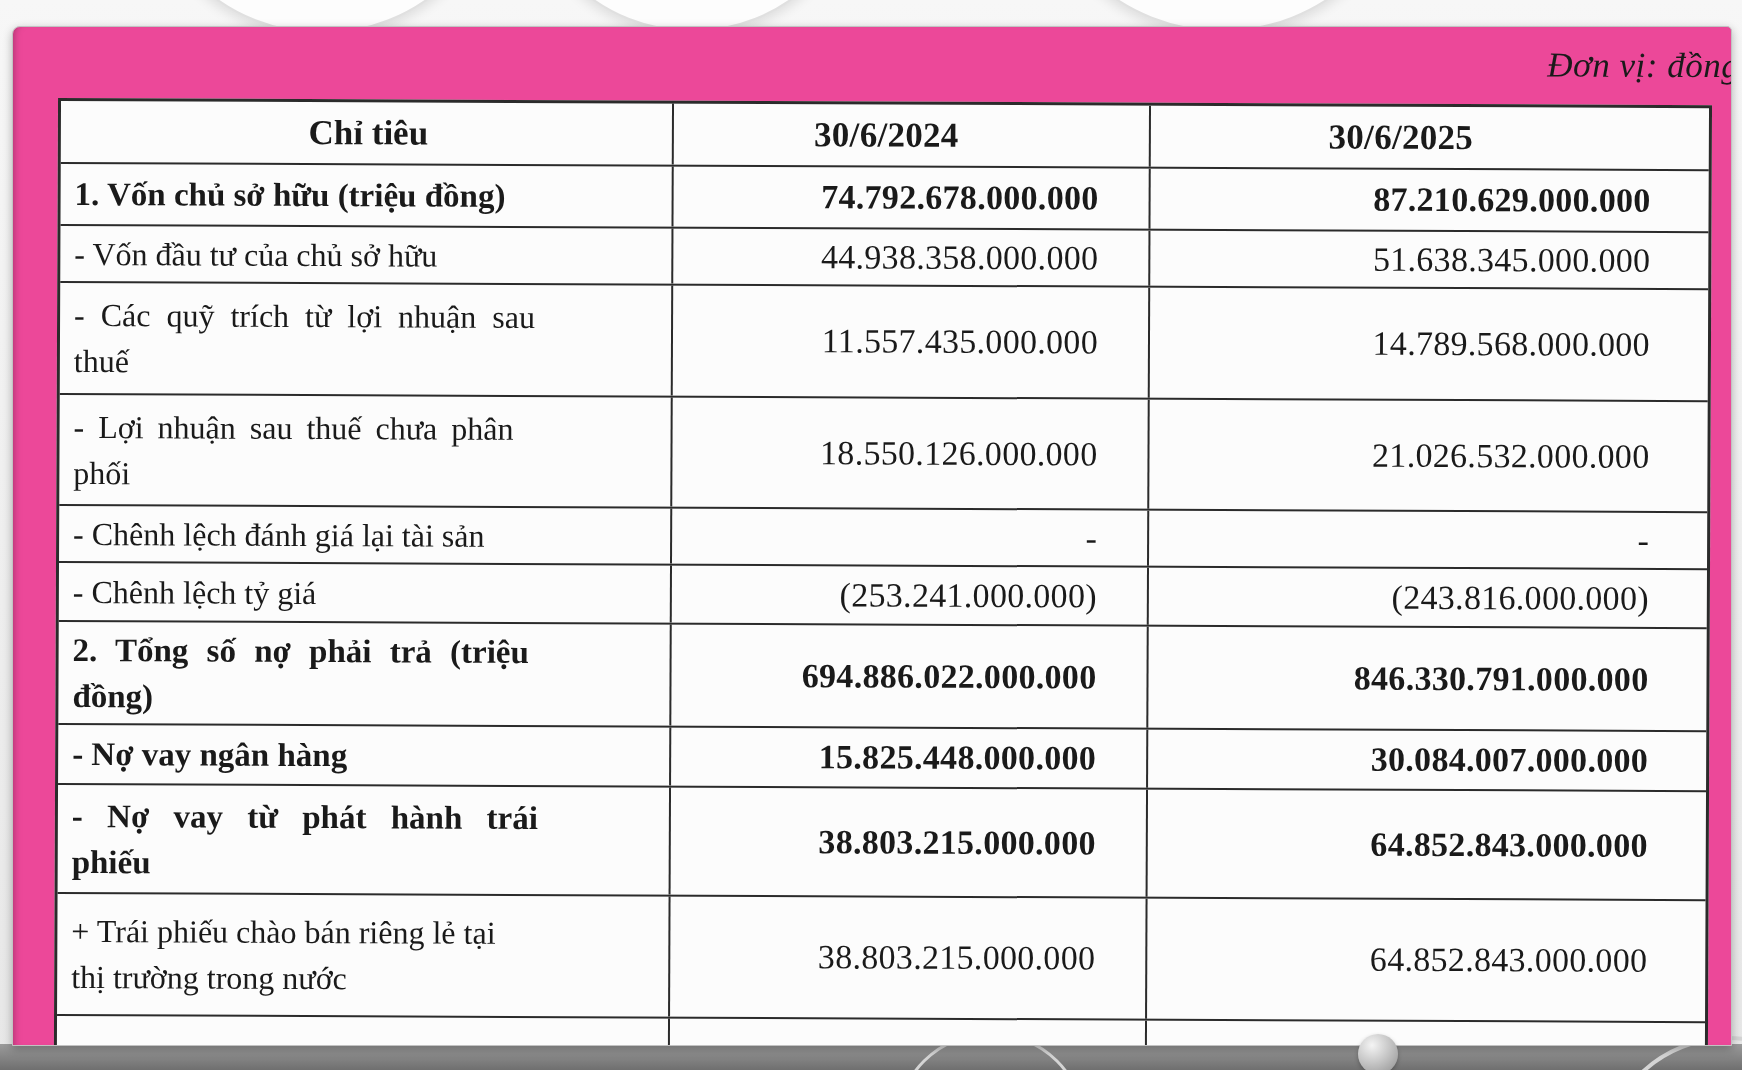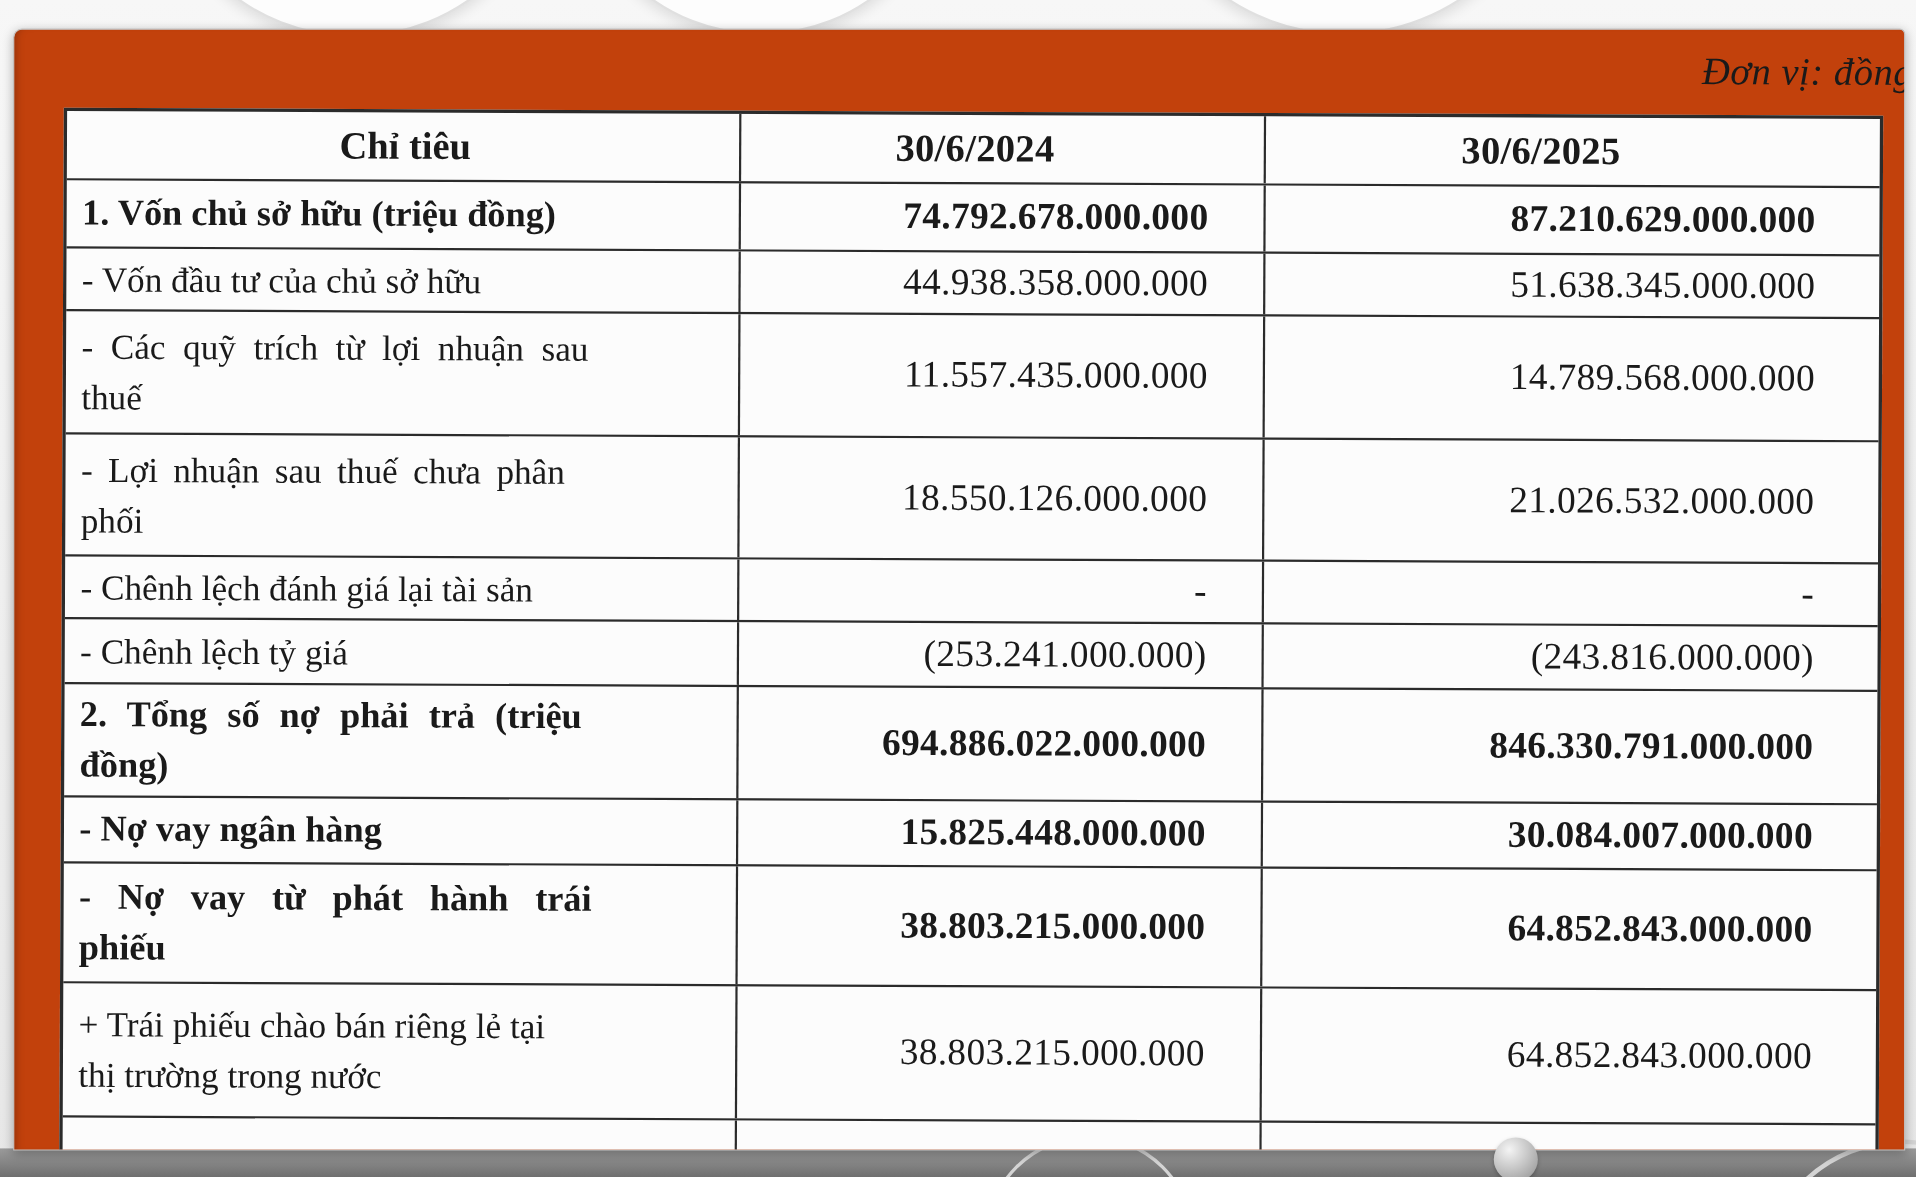--- a/index.html
+++ b/index.html
@@ -34,21 +34,21 @@
   .ball {
     position:absolute; left:1358px; top:1034px; width:40px; height:40px;
     border-radius:50%; z-index:5;
     background:radial-gradient(circle at 35% 28%, #f4f4f4 0%, #c7c7c7 45%, #8d8d8d 100%);
     box-shadow:0 2px 4px rgba(0,0,0,.25);
   }
 
   
   .page {
     position:absolute; left:12px; top:26px; width:1718px; height:1018px;
-    background:#c2410c;
+    background:#ec4899;
     border:1px solid #c2c2c2;
     border-radius:8px 5px 0 0;
     box-shadow:0 3px 10px rgba(0,0,0,.28), inset 7px 0 9px -7px rgba(0,0,0,.35);
     overflow:hidden; z-index:4;
   }
   .scan {
     position:absolute; left:0; top:0; width:100%; height:100%;
     transform:rotate(0.25deg); transform-origin:60px 80px;
   }
 

